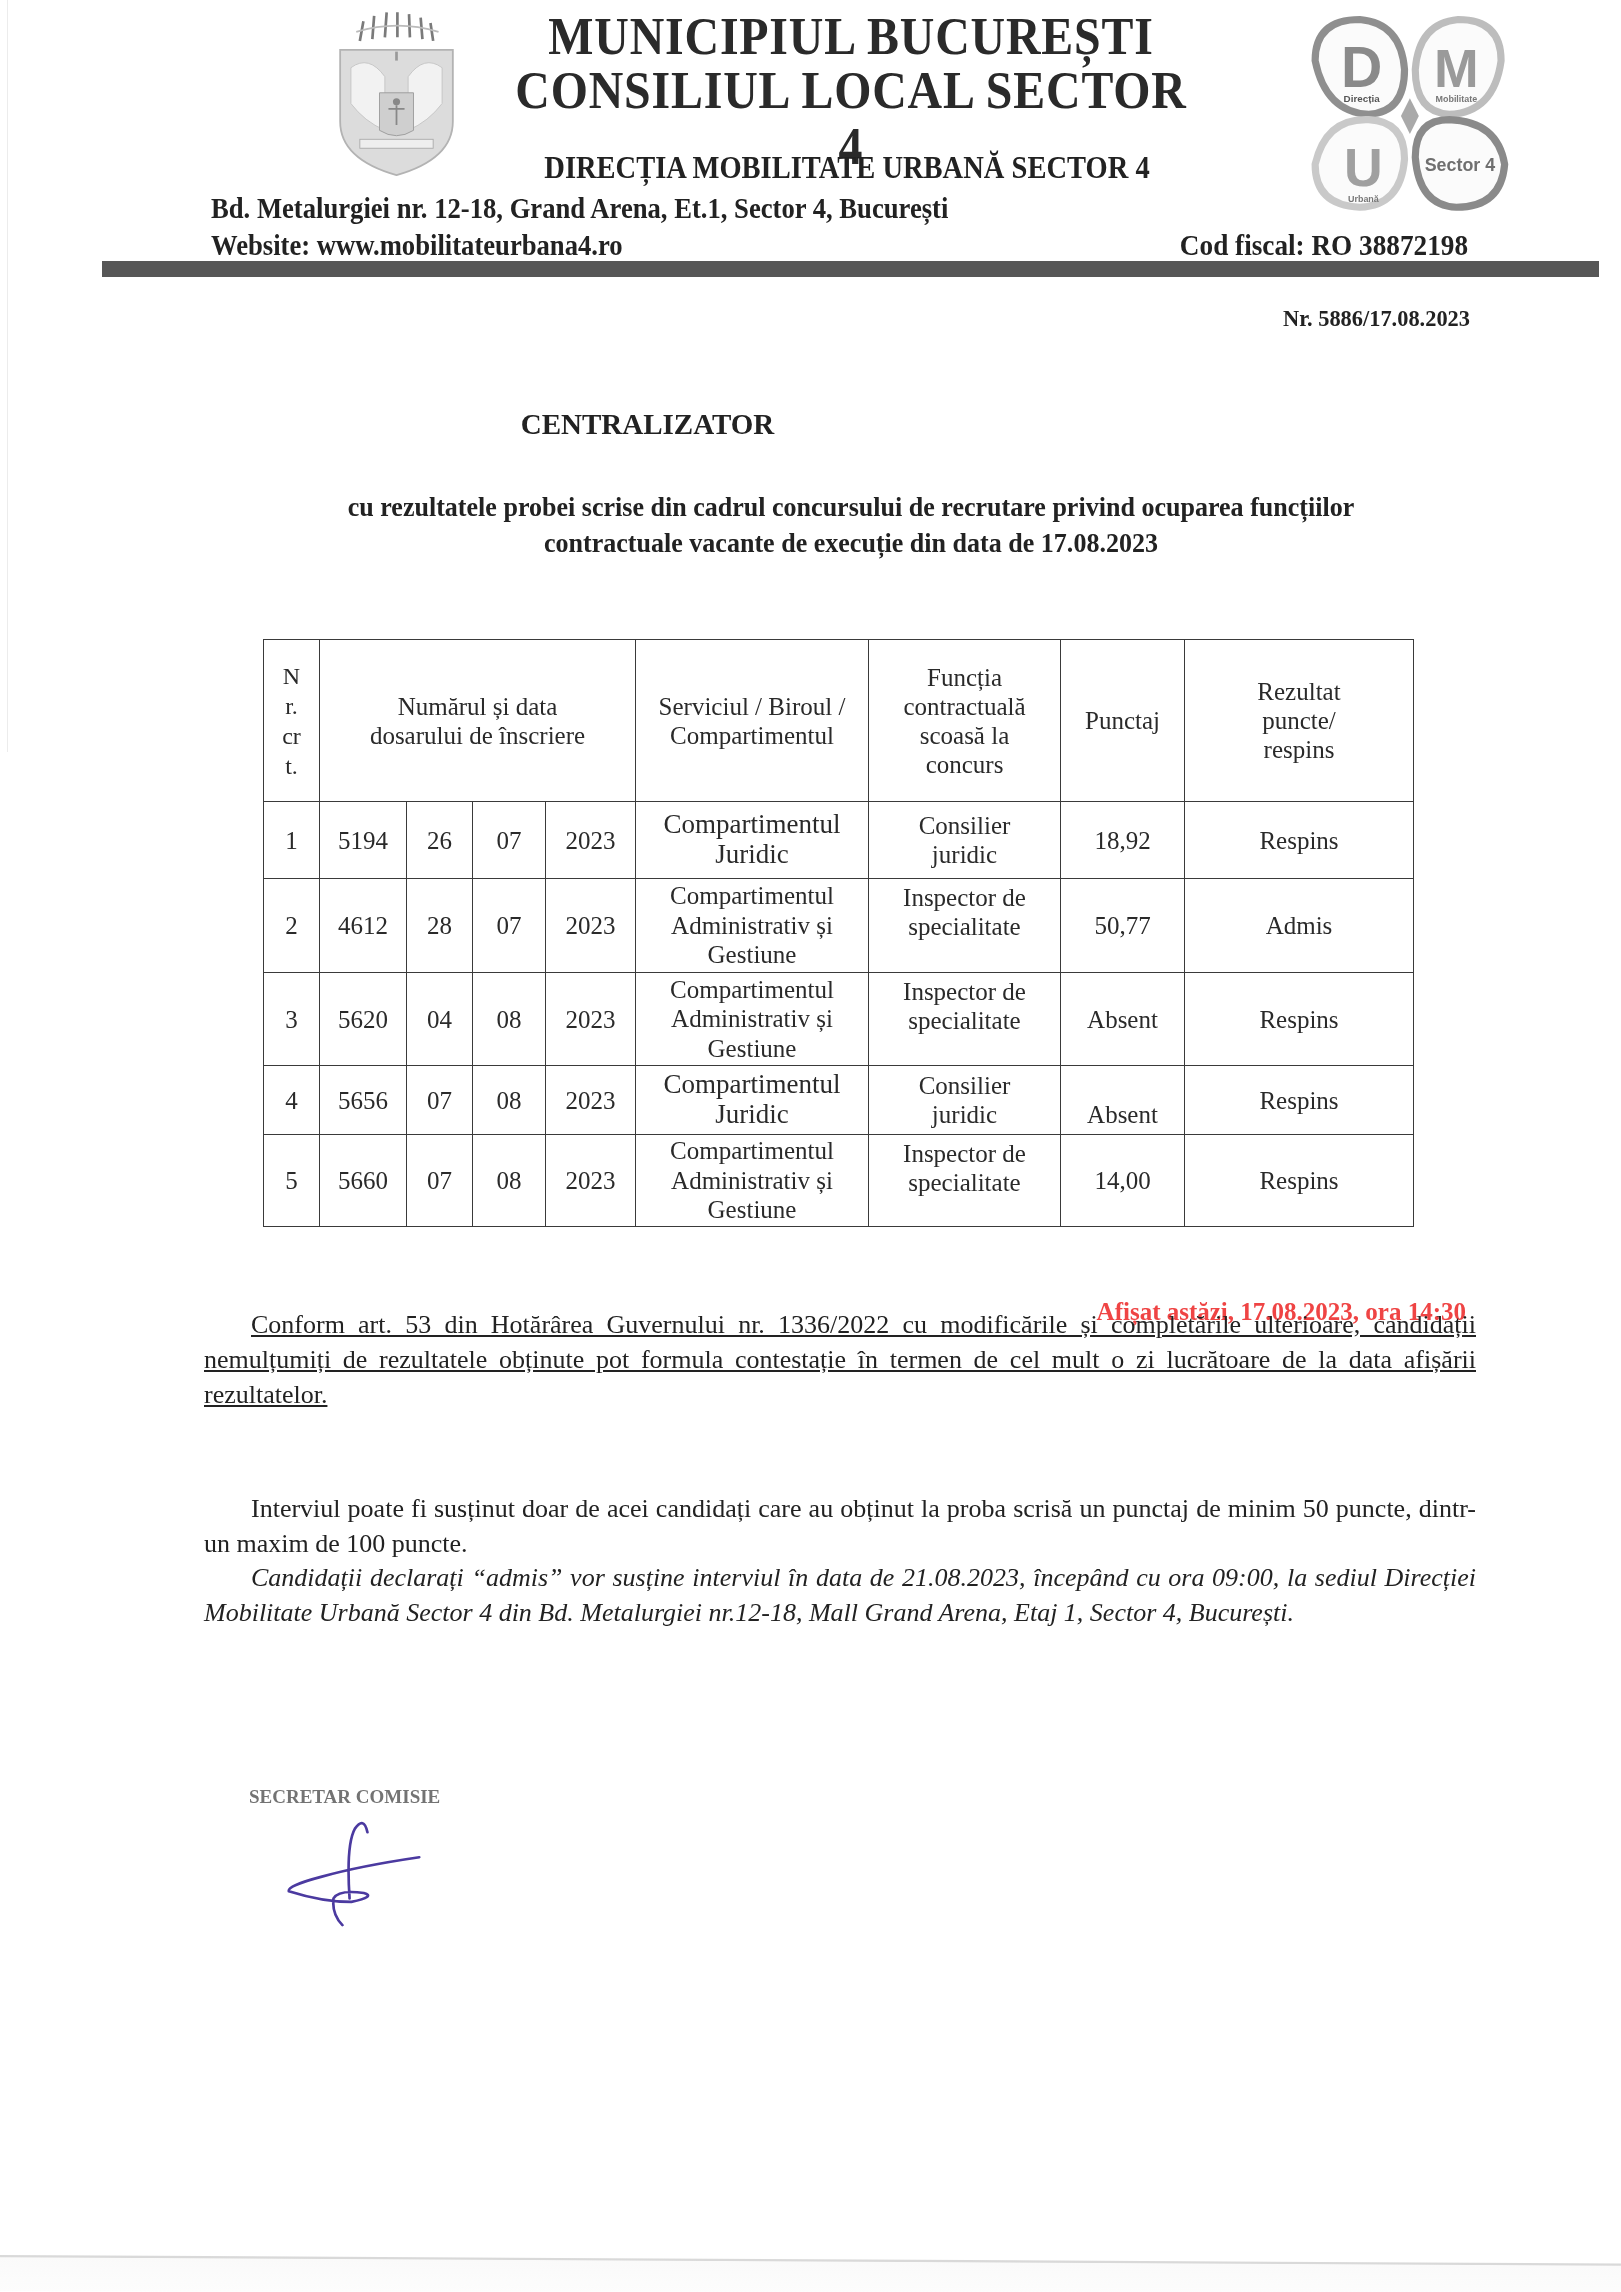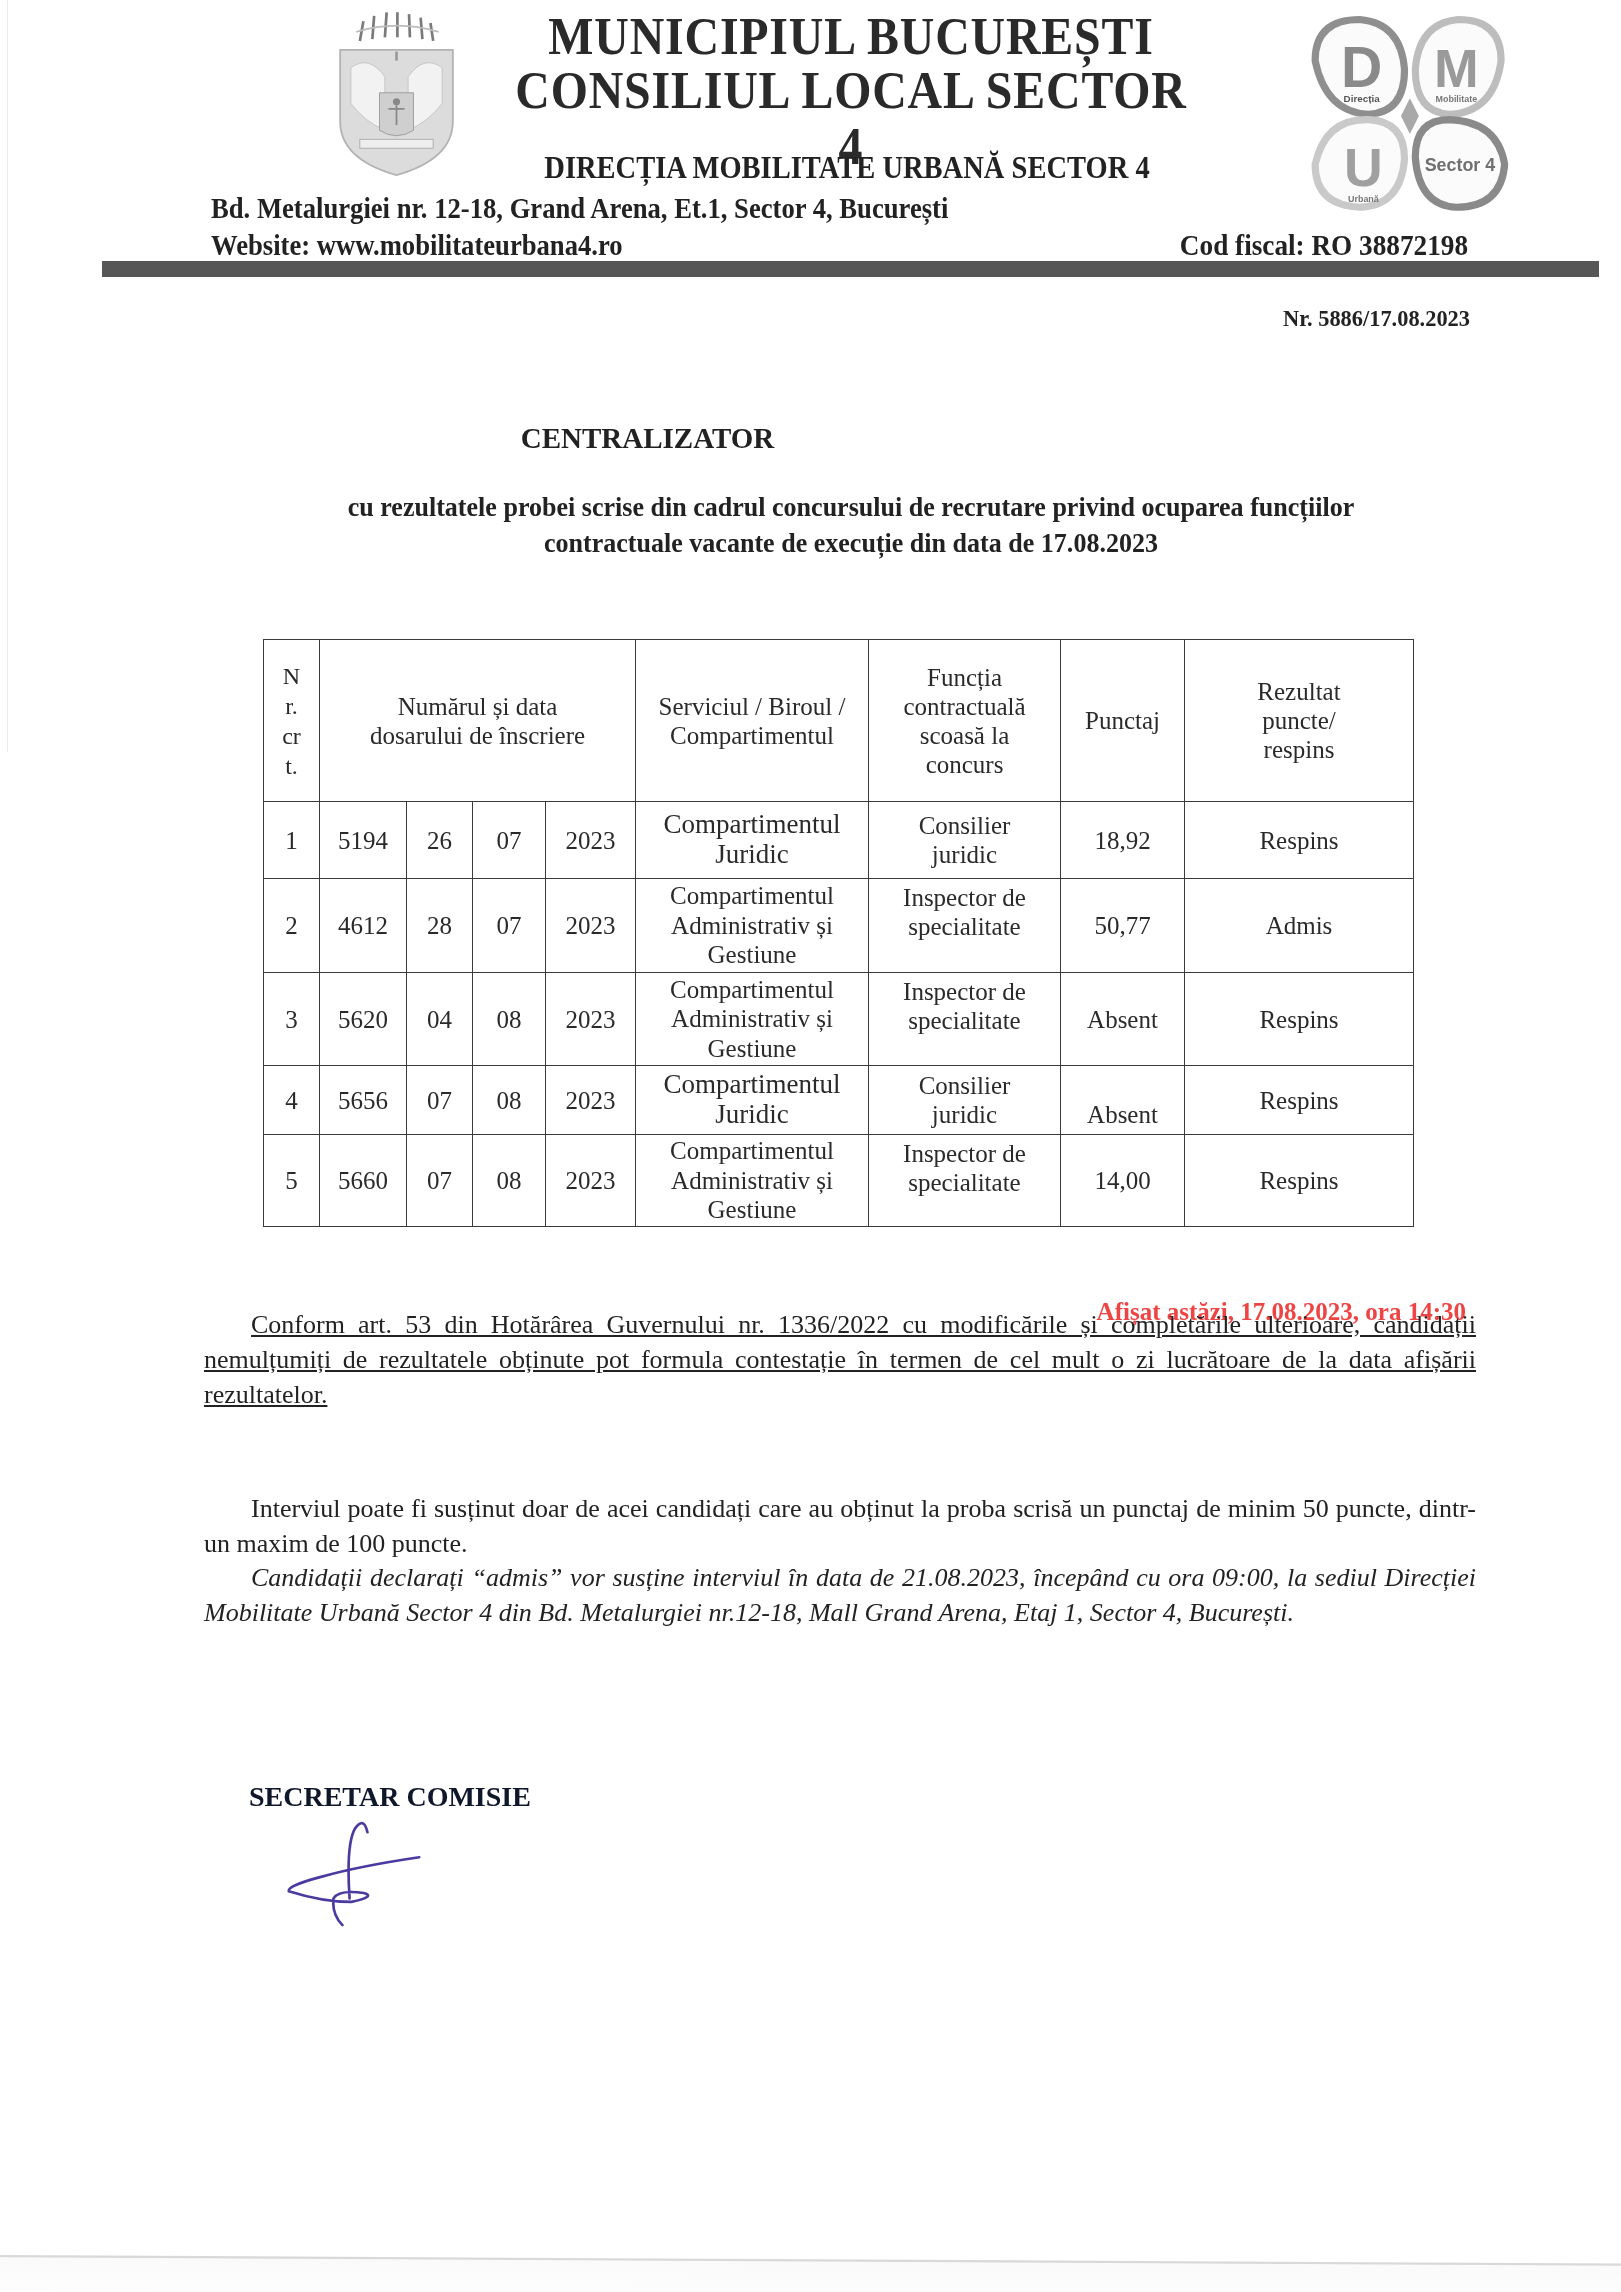--- a/index.html
+++ b/index.html
@@ -25,21 +25,21 @@
            transform: scaleX(0.9); transform-origin: left; white-space: nowrap; }
   .h-fiscal { left: 1146px; top: 227px; width: 322px; text-align: right; font-weight: bold;
               font-size: 29.6px; line-height: 36px; color: #222; white-space: nowrap; transform: scaleX(0.92); transform-origin: right; }
   .h-bar { left: 102px; top: 261px; width: 1497px; height: 16px; background: #575757; }
   .logo { left: 1306px; top: 7.2px; width: 206px; height: 211px; }
 
   .nr { left: 1164px; top: 304px; width: 306px; text-align: right; font-weight: bold;
         font-size: 22.4px; line-height: 29px; color: #222; white-space: nowrap; }
 
   
-  .t-main { left: 0; top: 421px; width: 1295px; text-align: center; font-weight: bold;
+  .t-main { left: 0; top: 407px; width: 1295px; text-align: center; font-weight: bold;
             font-size: 29px; line-height: 34px; color: #222; }
   .t-sub { left: 224px; top: 489px; width: 1254px; text-align: center; font-weight: bold;
            font-size: 28px; line-height: 36px; color: #222; transform: scaleX(0.93); transform-origin: center; }
 
   
   .tbl { left: 263px; top: 639px; border-collapse: collapse; table-layout: fixed;
          font-size: 25px; color: #2a2a2a; }
   .tbl td { border: 1.8px solid #3a3a3a; text-align: center; vertical-align: middle; padding: 0 3.6px;
             line-height: 29px; }
   .tbl td.nr-h { font-size: 24px; line-height: 30px; }
@@ -49,21 +49,21 @@
   
   .afisat { left: 896px; top: 1296px; width: 570px; text-align: right; font-weight: bold;
             font-size: 25px; line-height: 32px; color: #ef4444; white-space: nowrap; }
   .para { left: 204px; width: 1272px; font-size: 26px; line-height: 35px; color: #222;
           text-align: justify; }
   .para .ind { display: inline-block; width: 47px; }
   .p1 { top: 1307px; text-decoration: underline; }
   .p2 { top: 1491px; }
   .p3 { top: 1560px; font-style: italic; }
 
-  .secretar { left: 249px; top: 1782px; font-weight: bold; font-size: 28px; line-height: 29px; color: #0f172a; }
+  .secretar { left: 249px; top: 1782px; font-weight: bold; font-size: 19px; line-height: 29px; color: #737373; }
   .signature { left: 287px; top: 1809px; width: 143px; height: 134px; }
 </style>
 </head>
 <body>
 
 <div class="abs scanline-left"></div>
 
 <div class="abs crest">
   <svg width="127" height="172" viewBox="0 0 142 192">
     <g stroke="#9a9a9a" fill="none" stroke-width="2">

